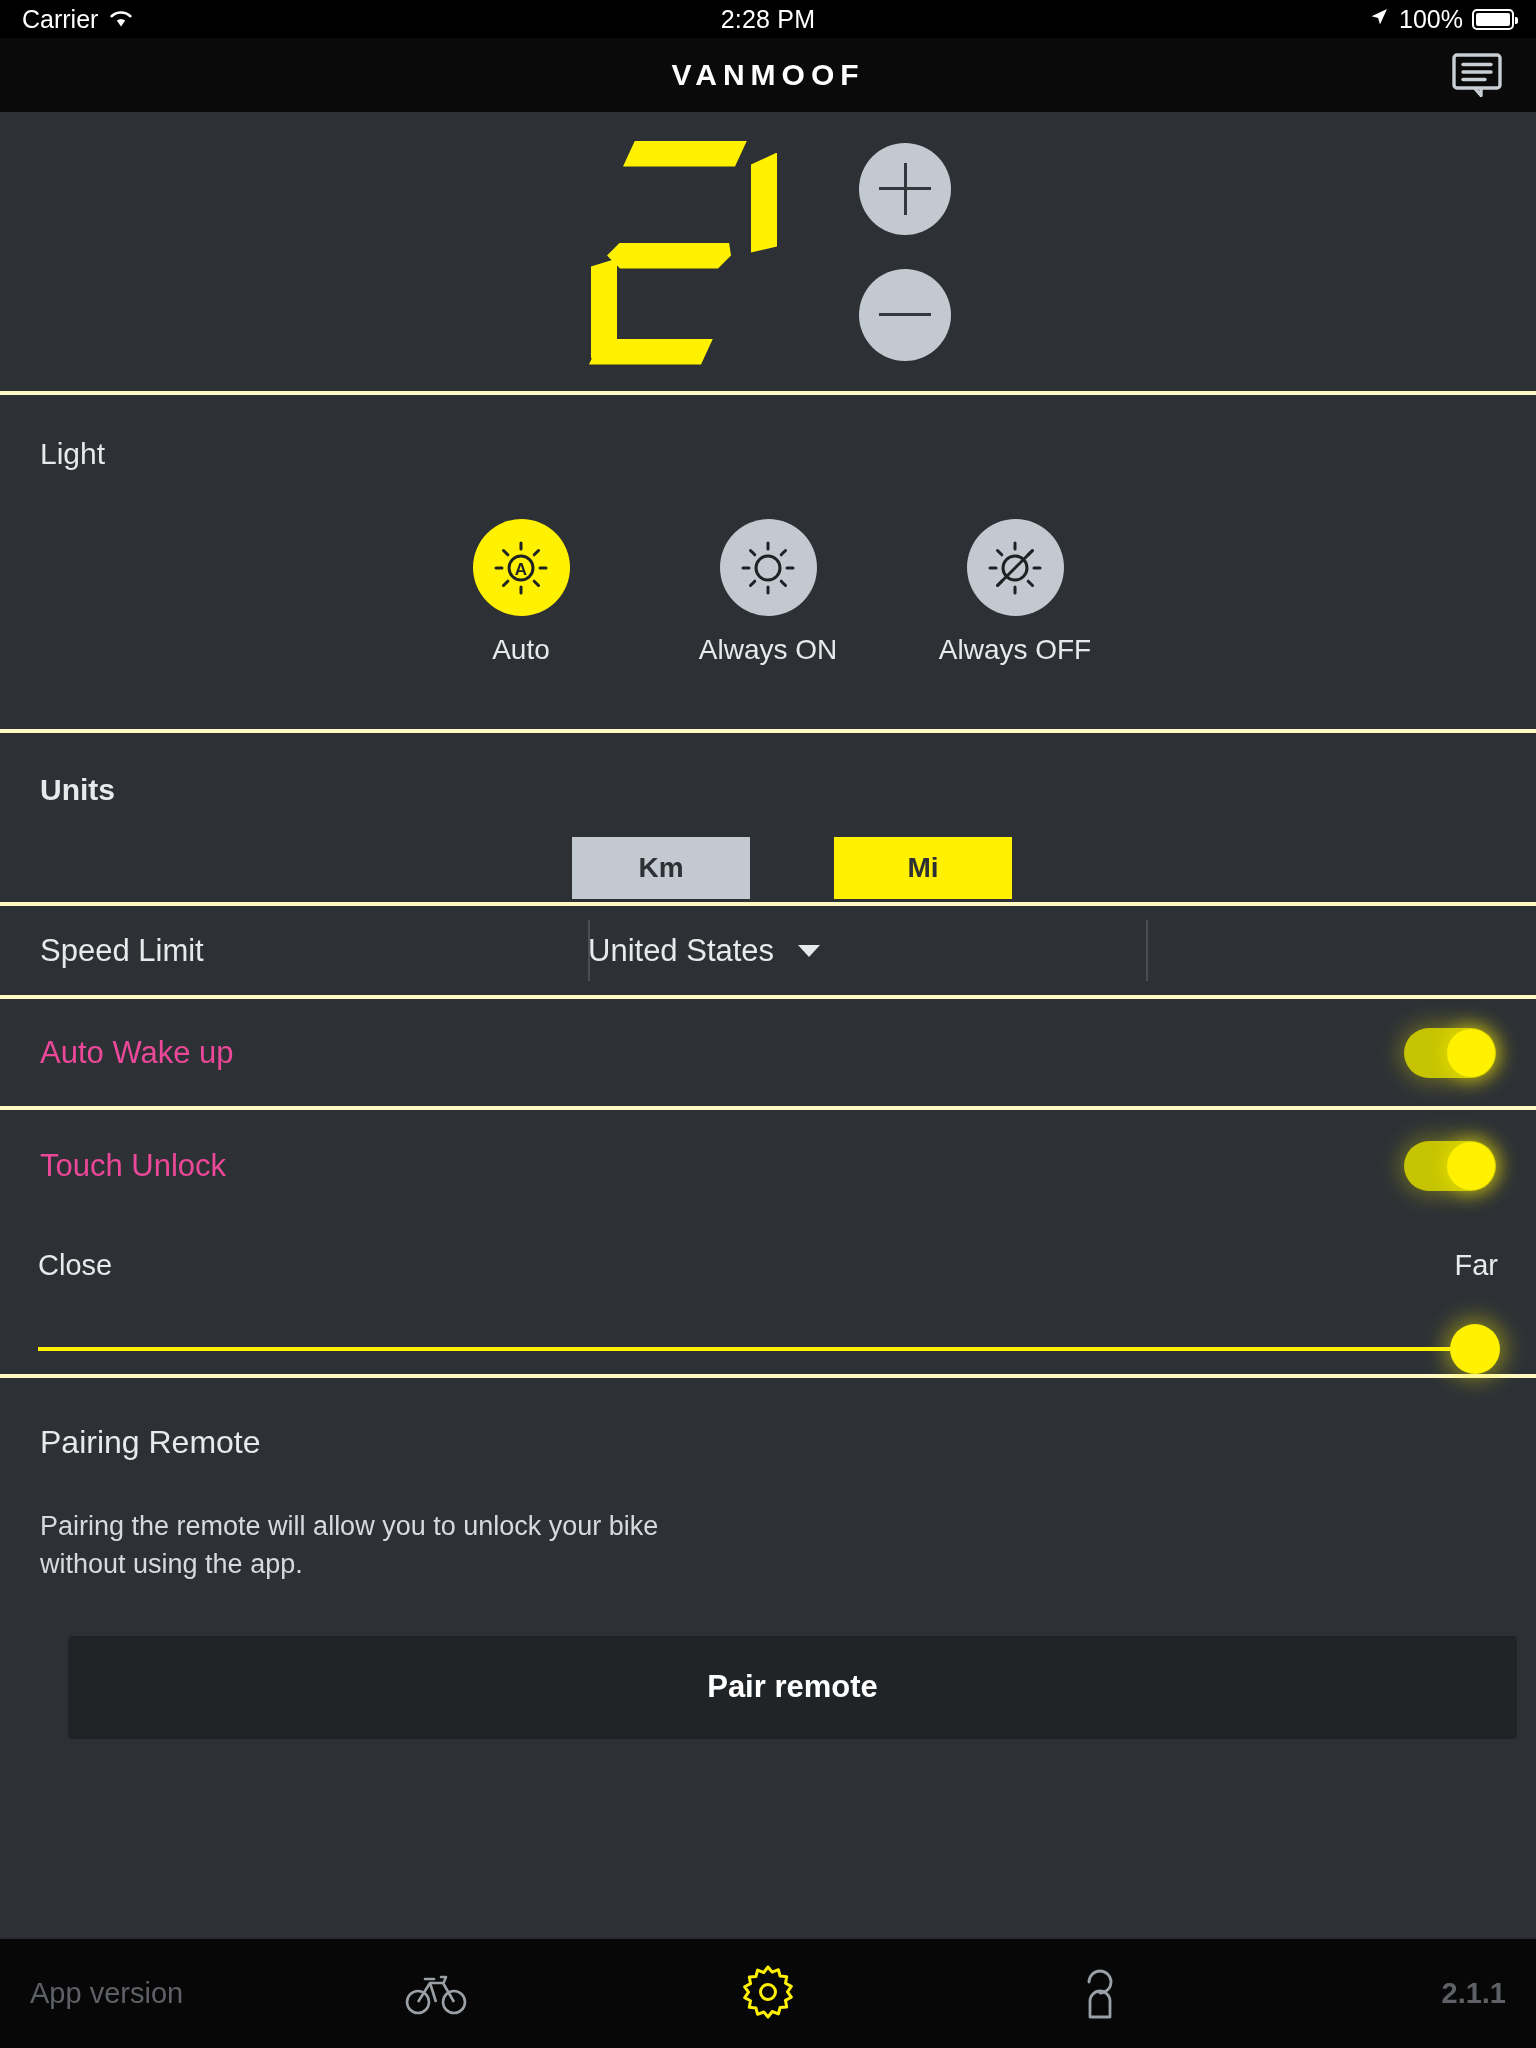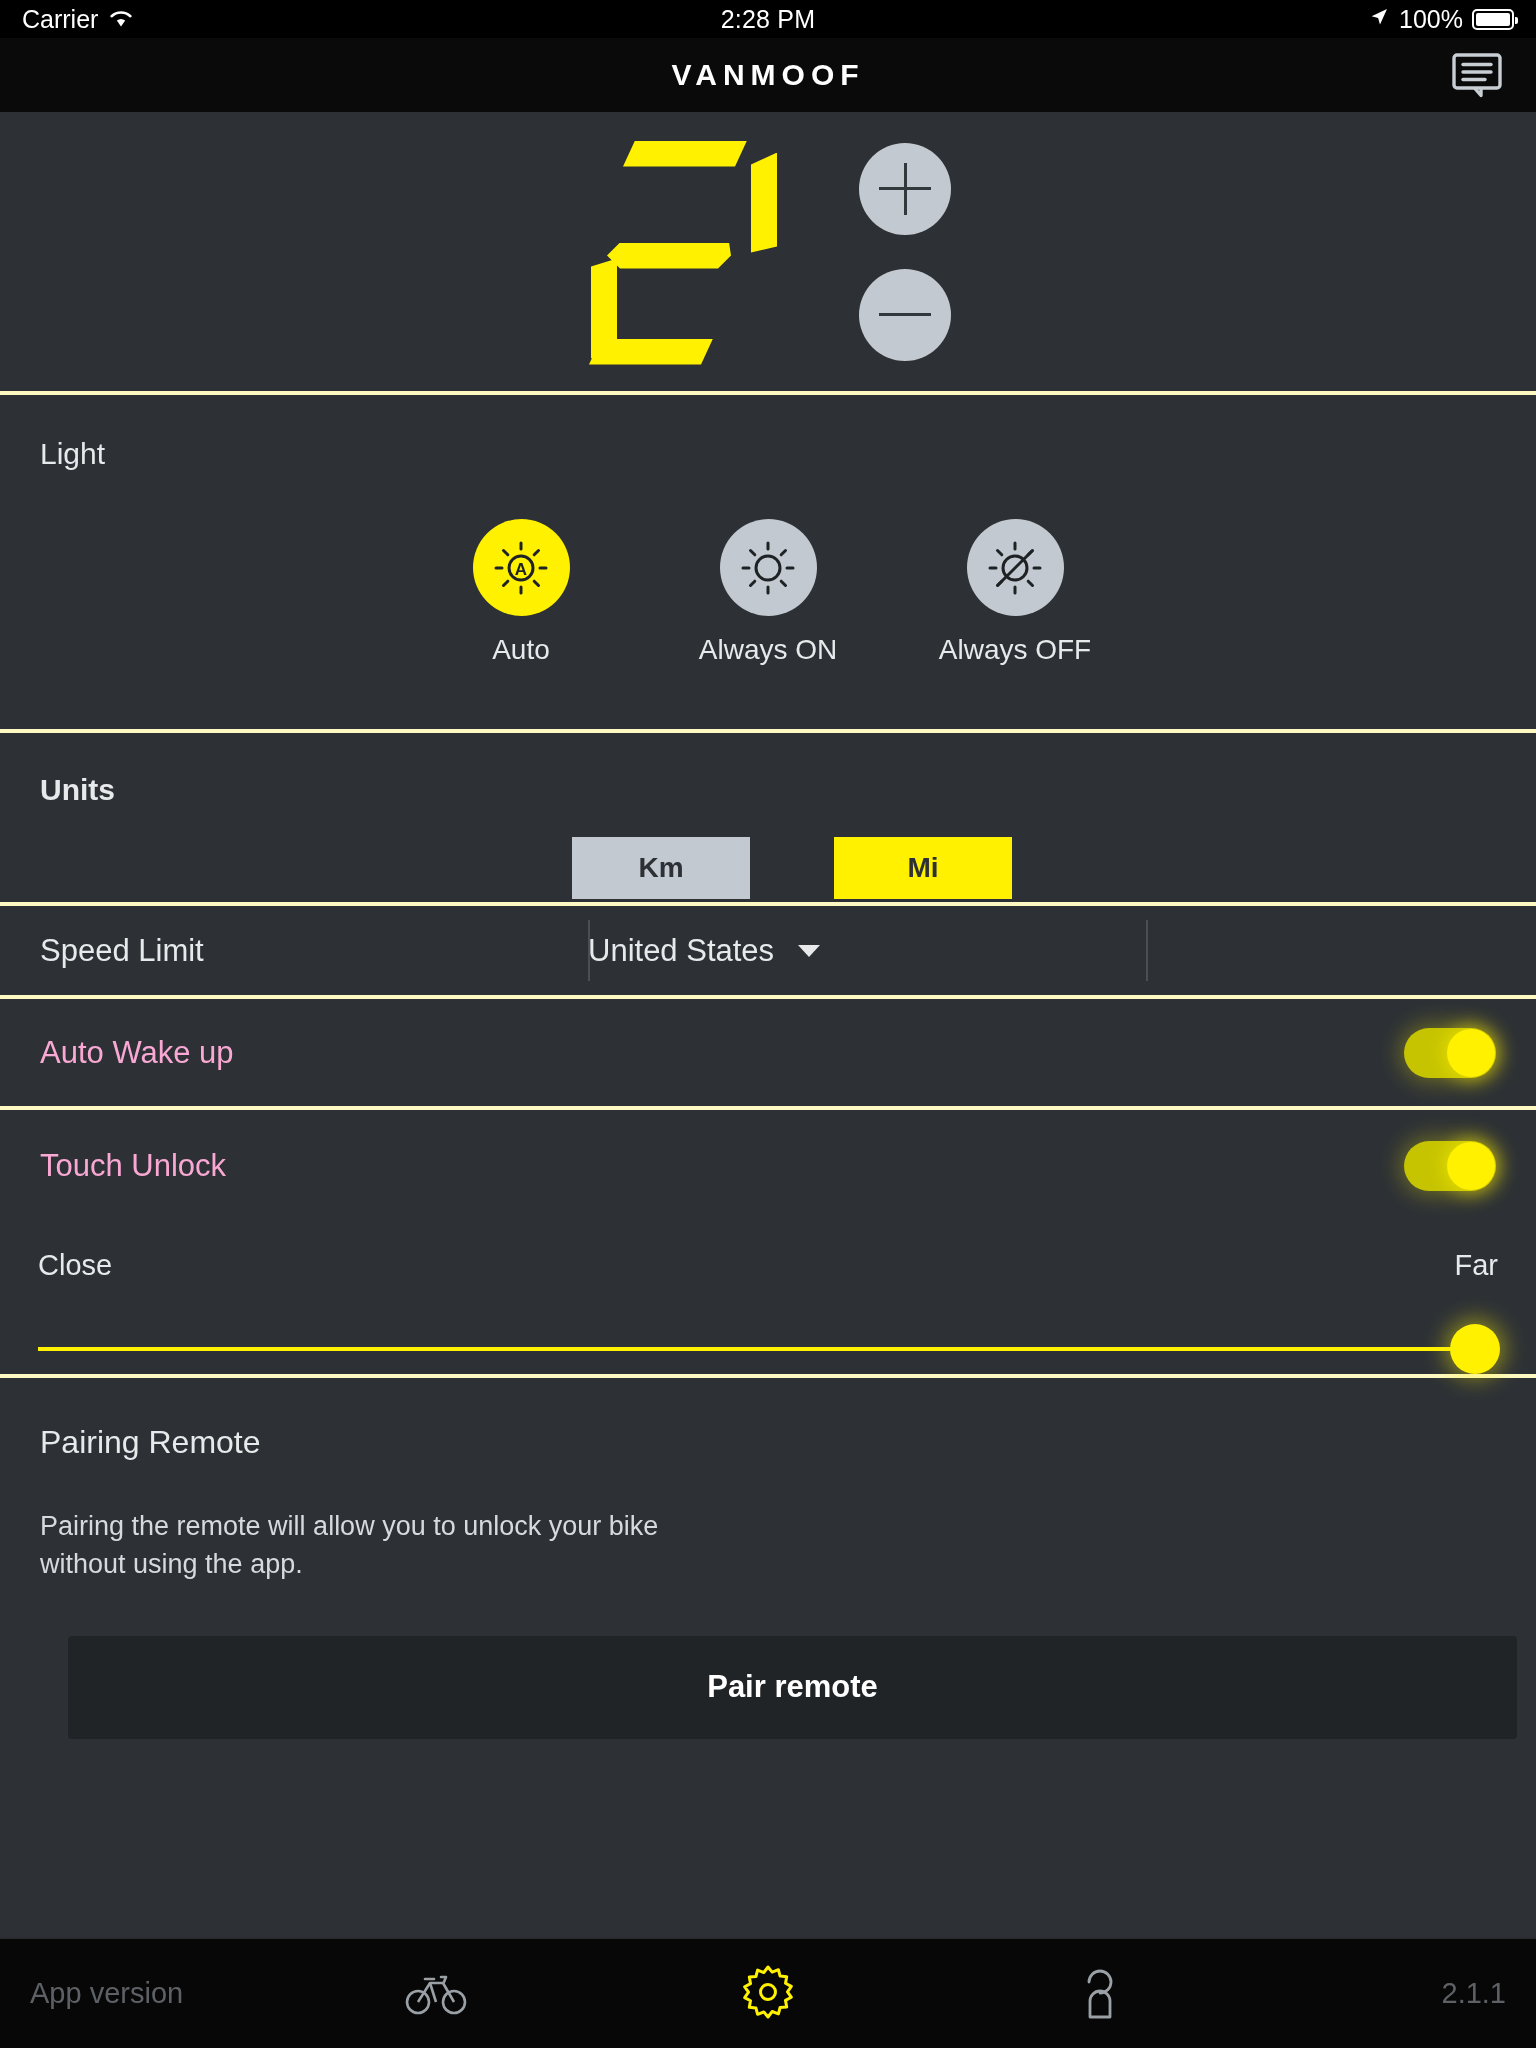--- a/index.html
+++ b/index.html
@@ -258,21 +258,21 @@
   }
 
   
   .toggle-row {
     height: 111px;
     display: flex;
     align-items: center;
     justify-content: space-between;
     padding: 0 40px;
   }
-  .toggle-label { color: #f9a8d4; font-size: 31px; }
+  .toggle-label { color: #ec4899; font-size: 31px; }
   .toggle {
     width: 92px; height: 50px;
     border-radius: 25px;
     background: #c6c400;
     position: relative;
     box-shadow: 0 0 22px 4px rgba(255,241,0,0.30);
   }
   .toggle .knob {
     position: absolute;
     right: 1px; top: 1px;
@@ -343,21 +343,21 @@
     display: flex;
     align-items: center;
     flex: 0 0 auto;
   }
   .tab-version {
     color: #5d6166;
     font-size: 29px;
     width: 270px;
     padding-left: 30px;
   }
-  .tab-version.right { text-align: right; padding: 0 30px 0 0; }
+  .tab-version.right { text-align: right; padding: 0 30px 0 0; font-weight: bold; }
   .tab-item {
     flex: 1 1 0;
     display: flex;
     align-items: center;
     justify-content: center;
     height: 100%;
   }
 </style>
 </head>
 <body>

